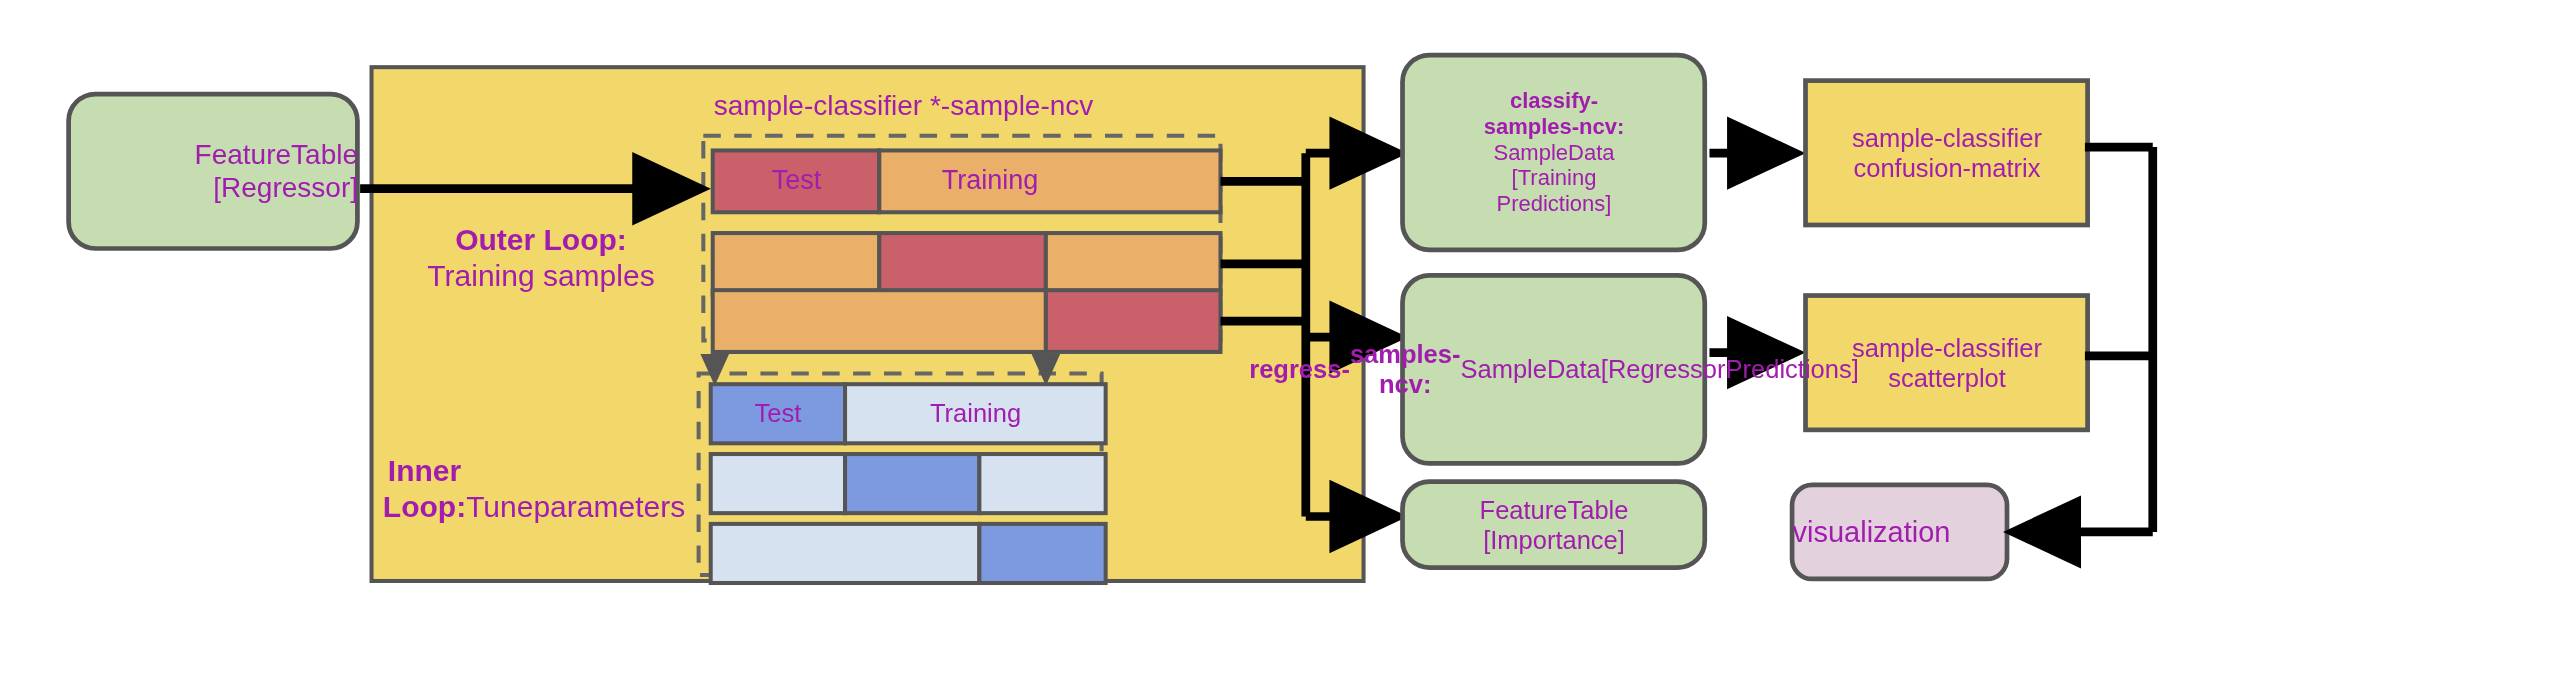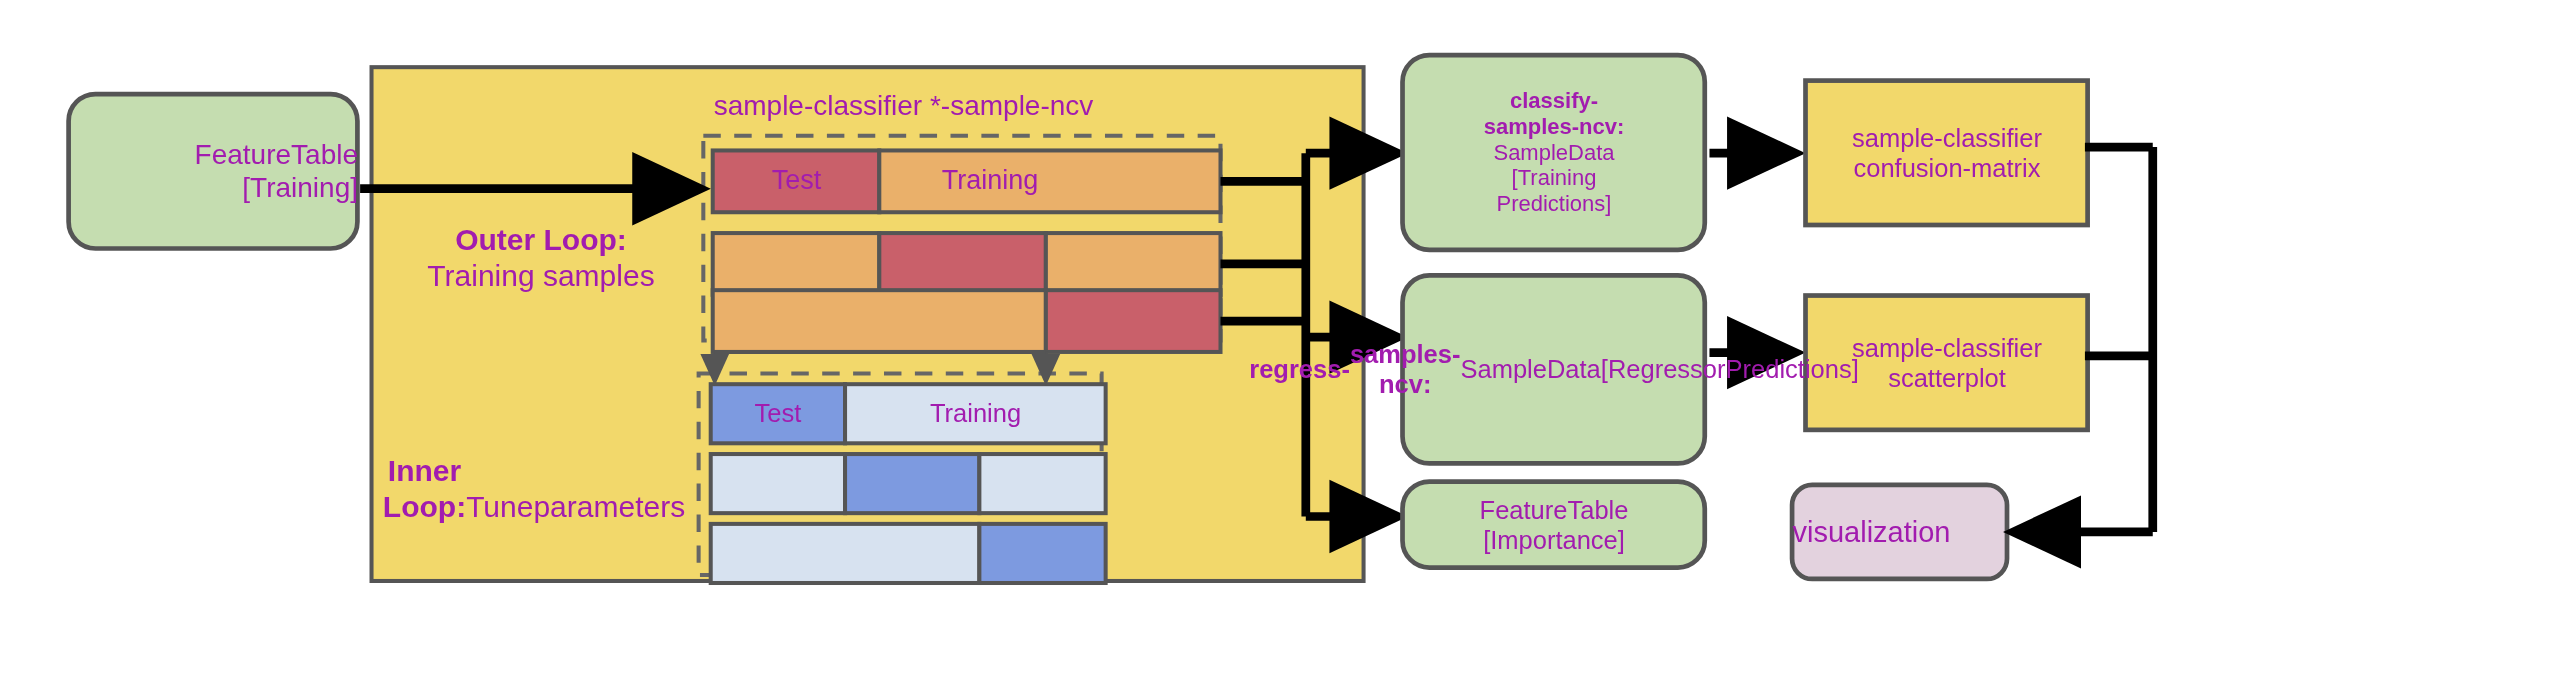--- a/index.html
+++ b/index.html
@@ -98,21 +98,21 @@
     <g stroke="#000" stroke-width="13" fill="none">
       <path d="M3104,219 L3205,219"></path>
       <path d="M3104,530 L3205,530"></path>
       <path d="M3205,219 L3205,792"></path>
       <path d="M3205,792 L3000,792" marker-end="url(#ah)"></path>
     </g>
   </svg>
 
   <div class="lbl" style="left:69px;top:94px;width:289px;height:154px;font-size:28px;flex-direction:column;text-align:right;">
     <span>FeatureTable</span>
-    <span>[Training]</span>
+    <span>[Regressor]</span>
   </div>
 
   <div class="lbl" style="left:551px;top:87px;width:705px;height:38px;font-size:28px;">
     <span>sample-classifier *-sample-ncv</span>
   </div>
 
   <div class="lbl" style="left:393px;top:214px;width:296px;height:87px;font-size:30px;flex-direction:column;justify-content:center;">
     <span class="b">Outer Loop:</span>
     <span>Training samples</span>
   </div>

